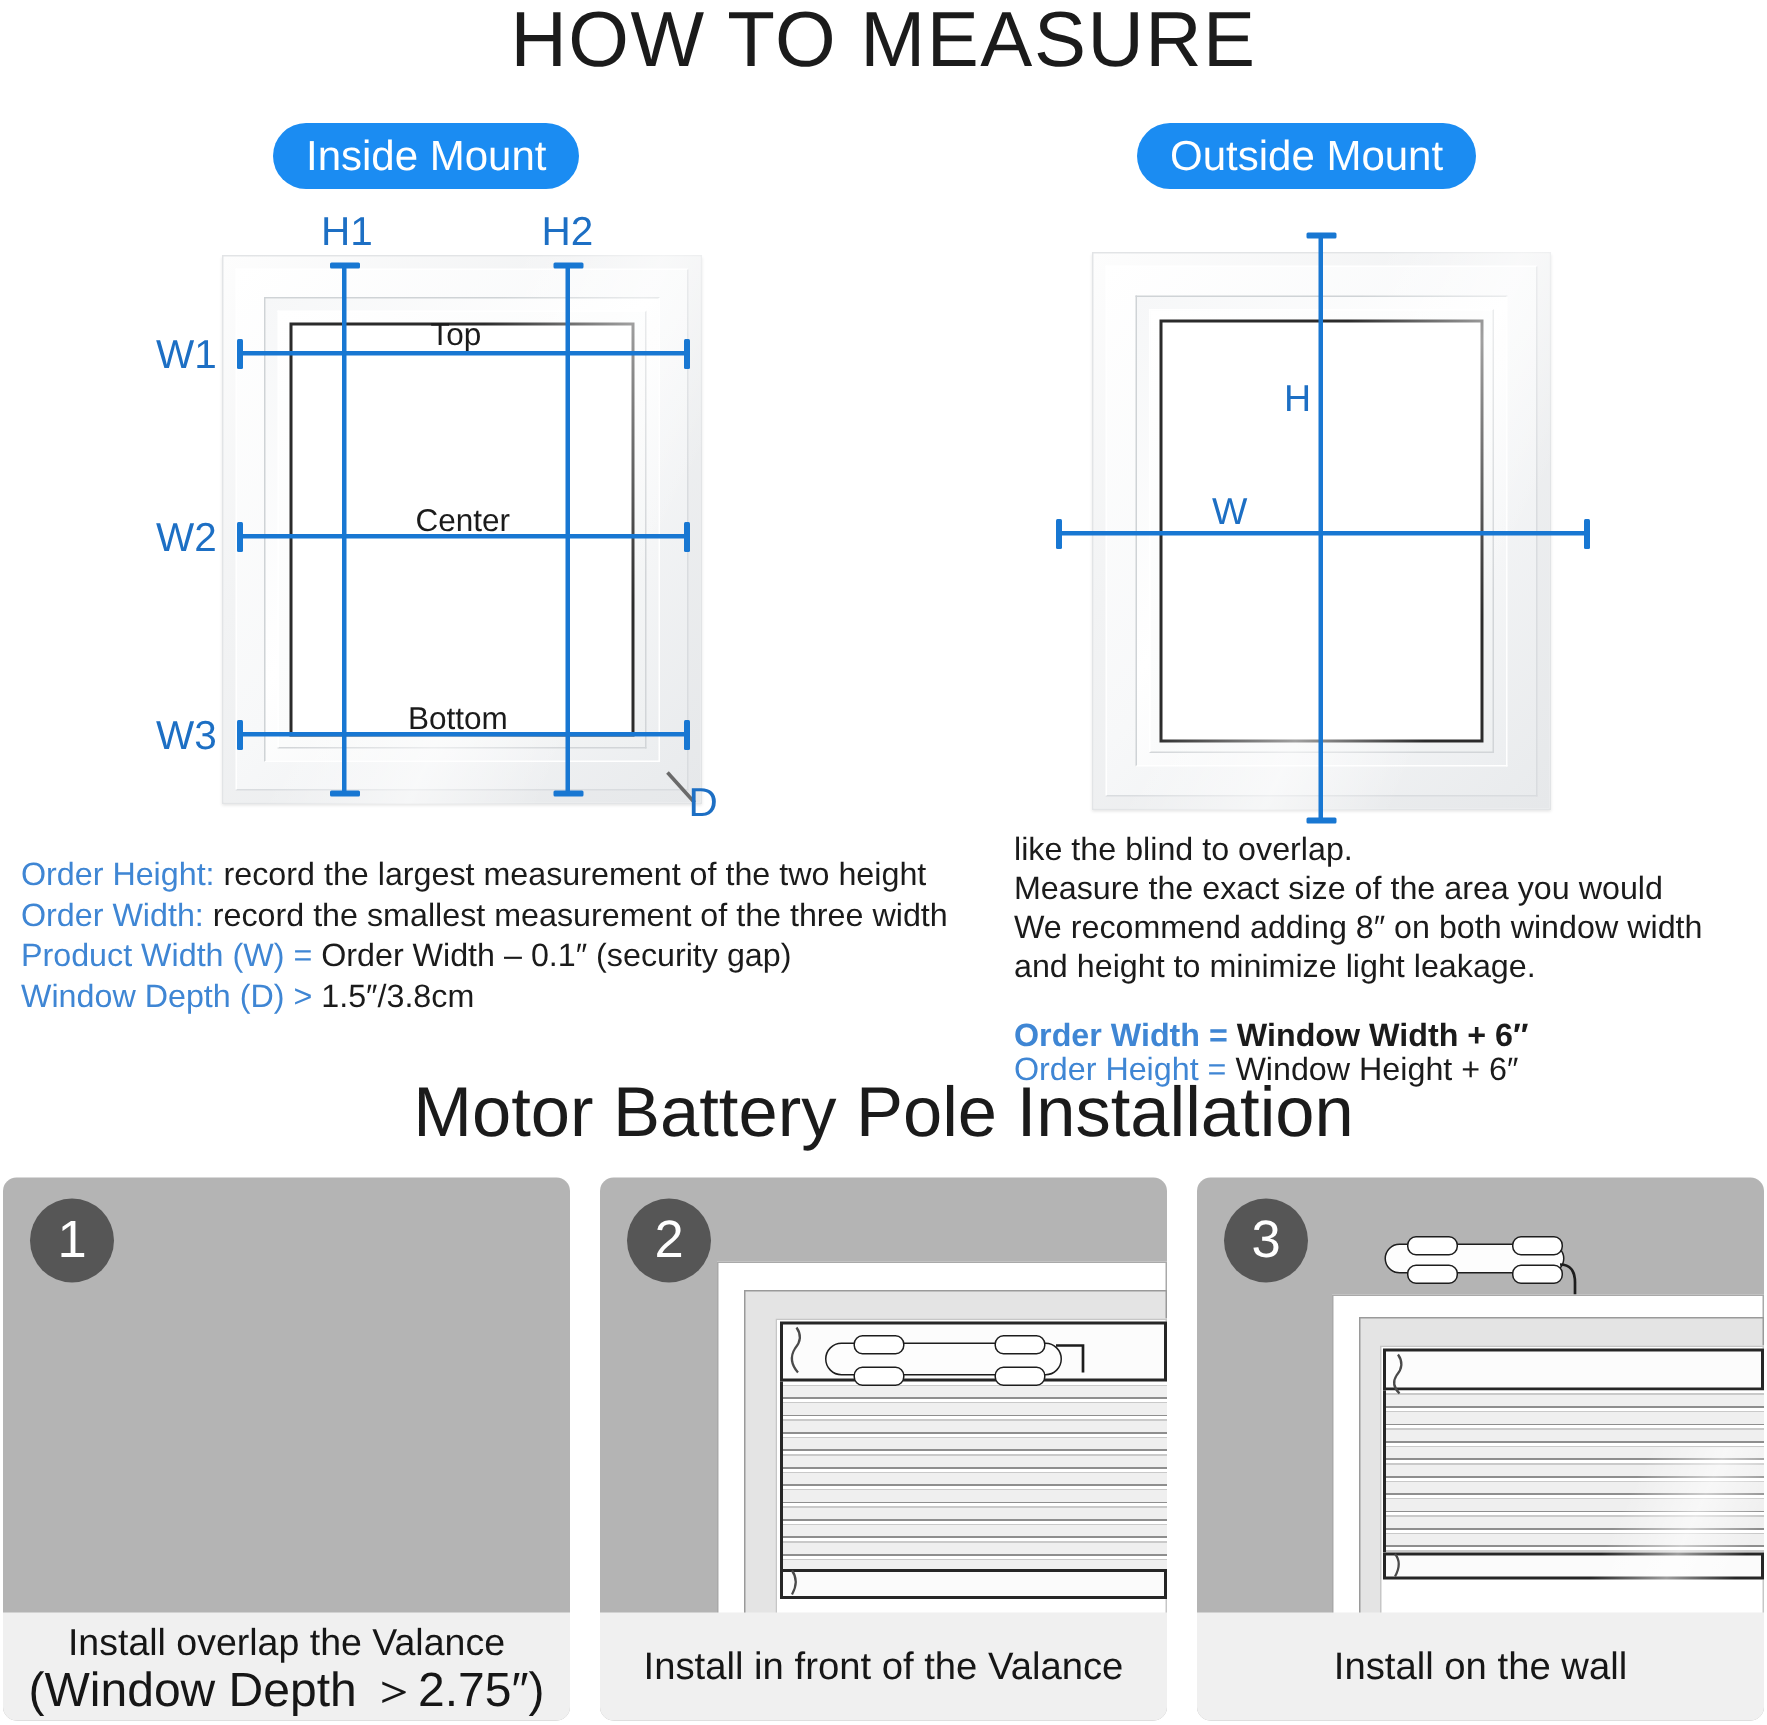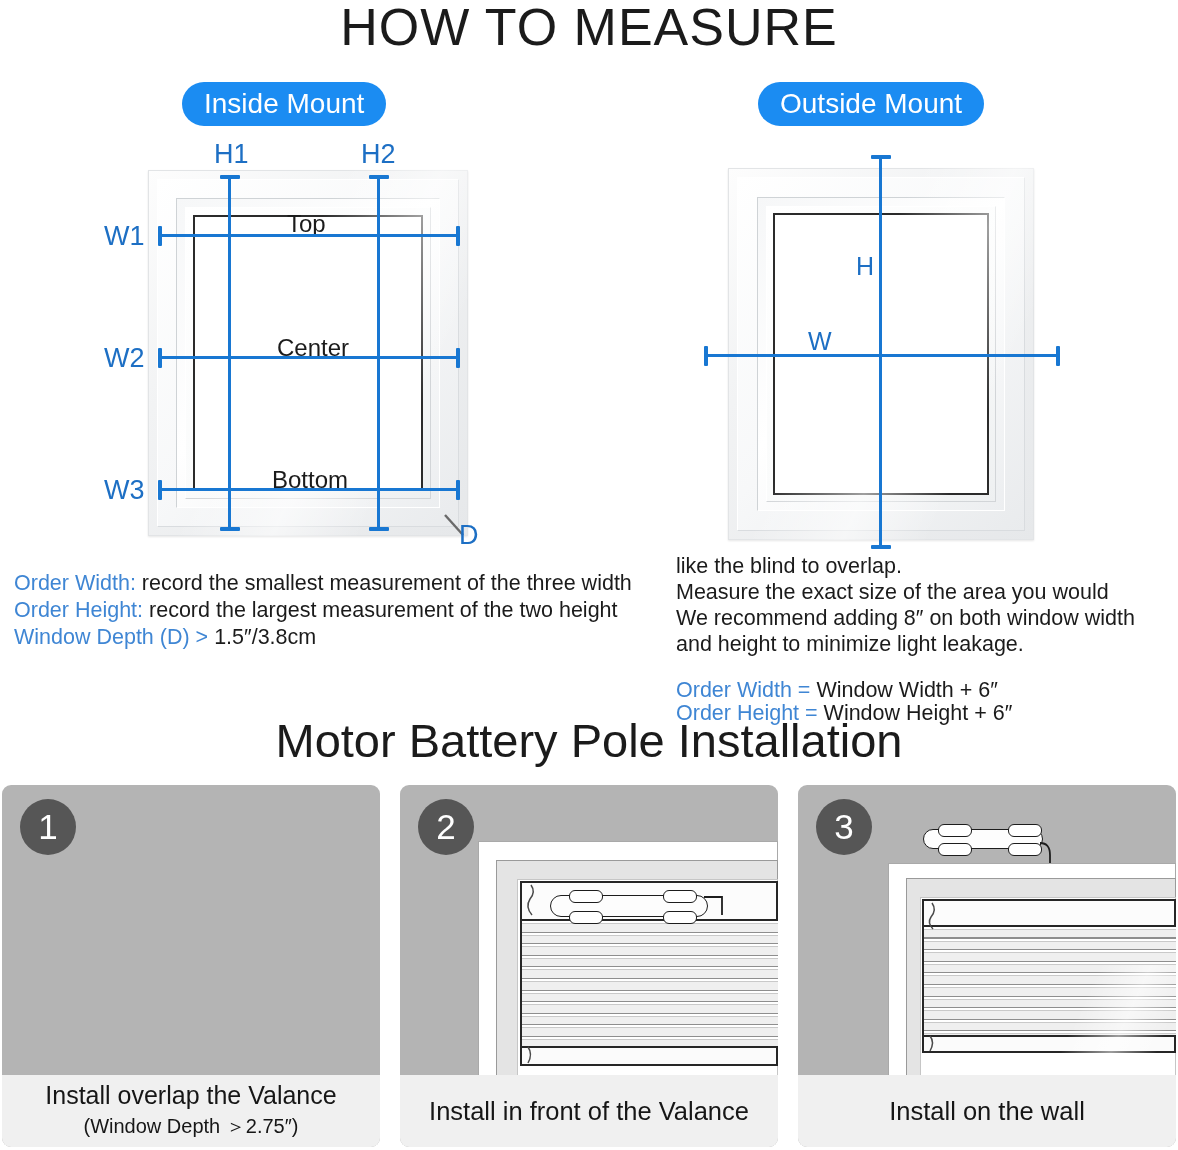--- a/index.html
+++ b/index.html
@@ -78,21 +78,21 @@
   .bl{position:absolute;background:#1877d2;}
   .bl-h{height:3px;}
   .bl-v{width:3px;}
   .cap-v{position:absolute;background:#1877d2;width:4px;height:20px;border-radius:1px;}
   .cap-h{position:absolute;background:#1877d2;height:4px;width:20px;border-radius:1px;}
   .dim-label{
     position:absolute;color:#1d6fc4;font-size:27px;line-height:27px;white-space:nowrap;
   }
   .dim-label.sm{font-size:25px;}
   .inner-label{
-    position:absolute;color:#1b1b1b;font-size:24px;line-height:21px;white-space:nowrap;
+    position:absolute;color:#1b1b1b;font-size:21px;line-height:21px;white-space:nowrap;
   }
 
   
   .txtblock{position:absolute;font-size:21.5px;line-height:27px;color:#1b1b1b;white-space:nowrap;}
   .txtblock .k{color:#3f86d4;}
   .txtblock .row{height:27px;}
   .txt-right{position:absolute;font-size:21.5px;line-height:26px;color:#1b1b1b;white-space:nowrap;}
   .txt-right .k{color:#3f86d4;}
 
   
@@ -104,21 +104,21 @@
   #panel-2{left:400px;}
   #panel-3{left:798px;}
   .panel-art{position:absolute;left:0;top:0;width:378px;height:295px;overflow:hidden;}
   .panel-cap{
     position:absolute;left:0;bottom:0;width:378px;height:72px;
     background:#f0f0f0;
     display:flex;flex-direction:column;align-items:center;justify-content:center;
     text-align:center;
   }
   .panel-cap .l1{font-size:25px;line-height:31px;color:#161616;white-space:nowrap;}
-  .panel-cap .l2{font-size:20px;line-height:31px;color:#161616;white-space:nowrap;}
+  .panel-cap .l2{font-size:32px;line-height:31px;color:#161616;white-space:nowrap;}
   .panel-cap.single .l1{font-size:25.5px;}
   .badge{
     position:absolute;left:18px;top:14px;width:56px;height:56px;border-radius:50%;
     background:#565656;color:#fff;font-size:35px;line-height:56px;text-align:center;
     z-index:9;
   }
   
   .hatch{
     background-image:repeating-linear-gradient(45deg,#2b2b2b 0 1.4px,rgba(0,0,0,0) 1.4px 9px);
     background-color:#ededed;
@@ -216,26 +216,30 @@
   <div class="cap-v" style="left:456px;top:480px;"></div>
   <div class="dim-label" style="left:104px;top:477px;">W3</div>
 
   <svg width="40" height="34" style="position:absolute;left:443px;top:513px;">
     <line x1="2" y1="2" x2="20" y2="22" stroke="#6a6a6a" stroke-width="2.4"></line>
   </svg>
   <div class="dim-label" style="left:459px;top:522px;">D</div>
 
   <div class="txtblock" style="left:14px;top:570px;">
     <div class="row">
+      <span class="k">Order Height:</span>
+      <span>record the largest measurement of the two height</span>
+    </div>
+    <div class="row">
       <span class="k">Order Width:</span>
       <span>record the smallest measurement of the three width</span>
     </div>
     <div class="row">
-      <span class="k">Order Height:</span>
-      <span>record the largest measurement of the two height</span>
+      <span class="k">Product Width (W) =</span>
+      <span>Order Width – 0.1″ (security gap)</span>
     </div>
     <div class="row">
       <span class="k">Window Depth (D) &gt;</span>
       <span>1.5″/3.8cm</span>
     </div>
   </div>
 
   <div class="pill" id="pill-outside">Outside Mount</div>
 
   <div class="winframe" style="left:728px;top:168px;width:306px;height:372px;">
@@ -264,21 +268,21 @@
     <div class="row" style="height:26px;">
       <span>Measure the exact size of the area you would</span>
     </div>
     <div class="row" style="height:26px;">
       <span>We recommend adding 8″ on both window width</span>
     </div>
     <div class="row" style="height:26px;">
       <span>and height to minimize light leakage.</span>
     </div>
     <div class="row" style="height:20px;"></div>
-    <div class="row" style="height:23px;">
+    <div class="row" style="height:23px;font-weight:bold;">
       <span class="k">Order Width =</span>
       <span>Window Width + 6″</span>
     </div>
     <div class="row" style="height:23px;">
       <span class="k">Order Height =</span>
       <span>Window Height + 6″</span>
     </div>
   </div>
 
   <div class="section-title">Motor Battery Pole Installation</div>

